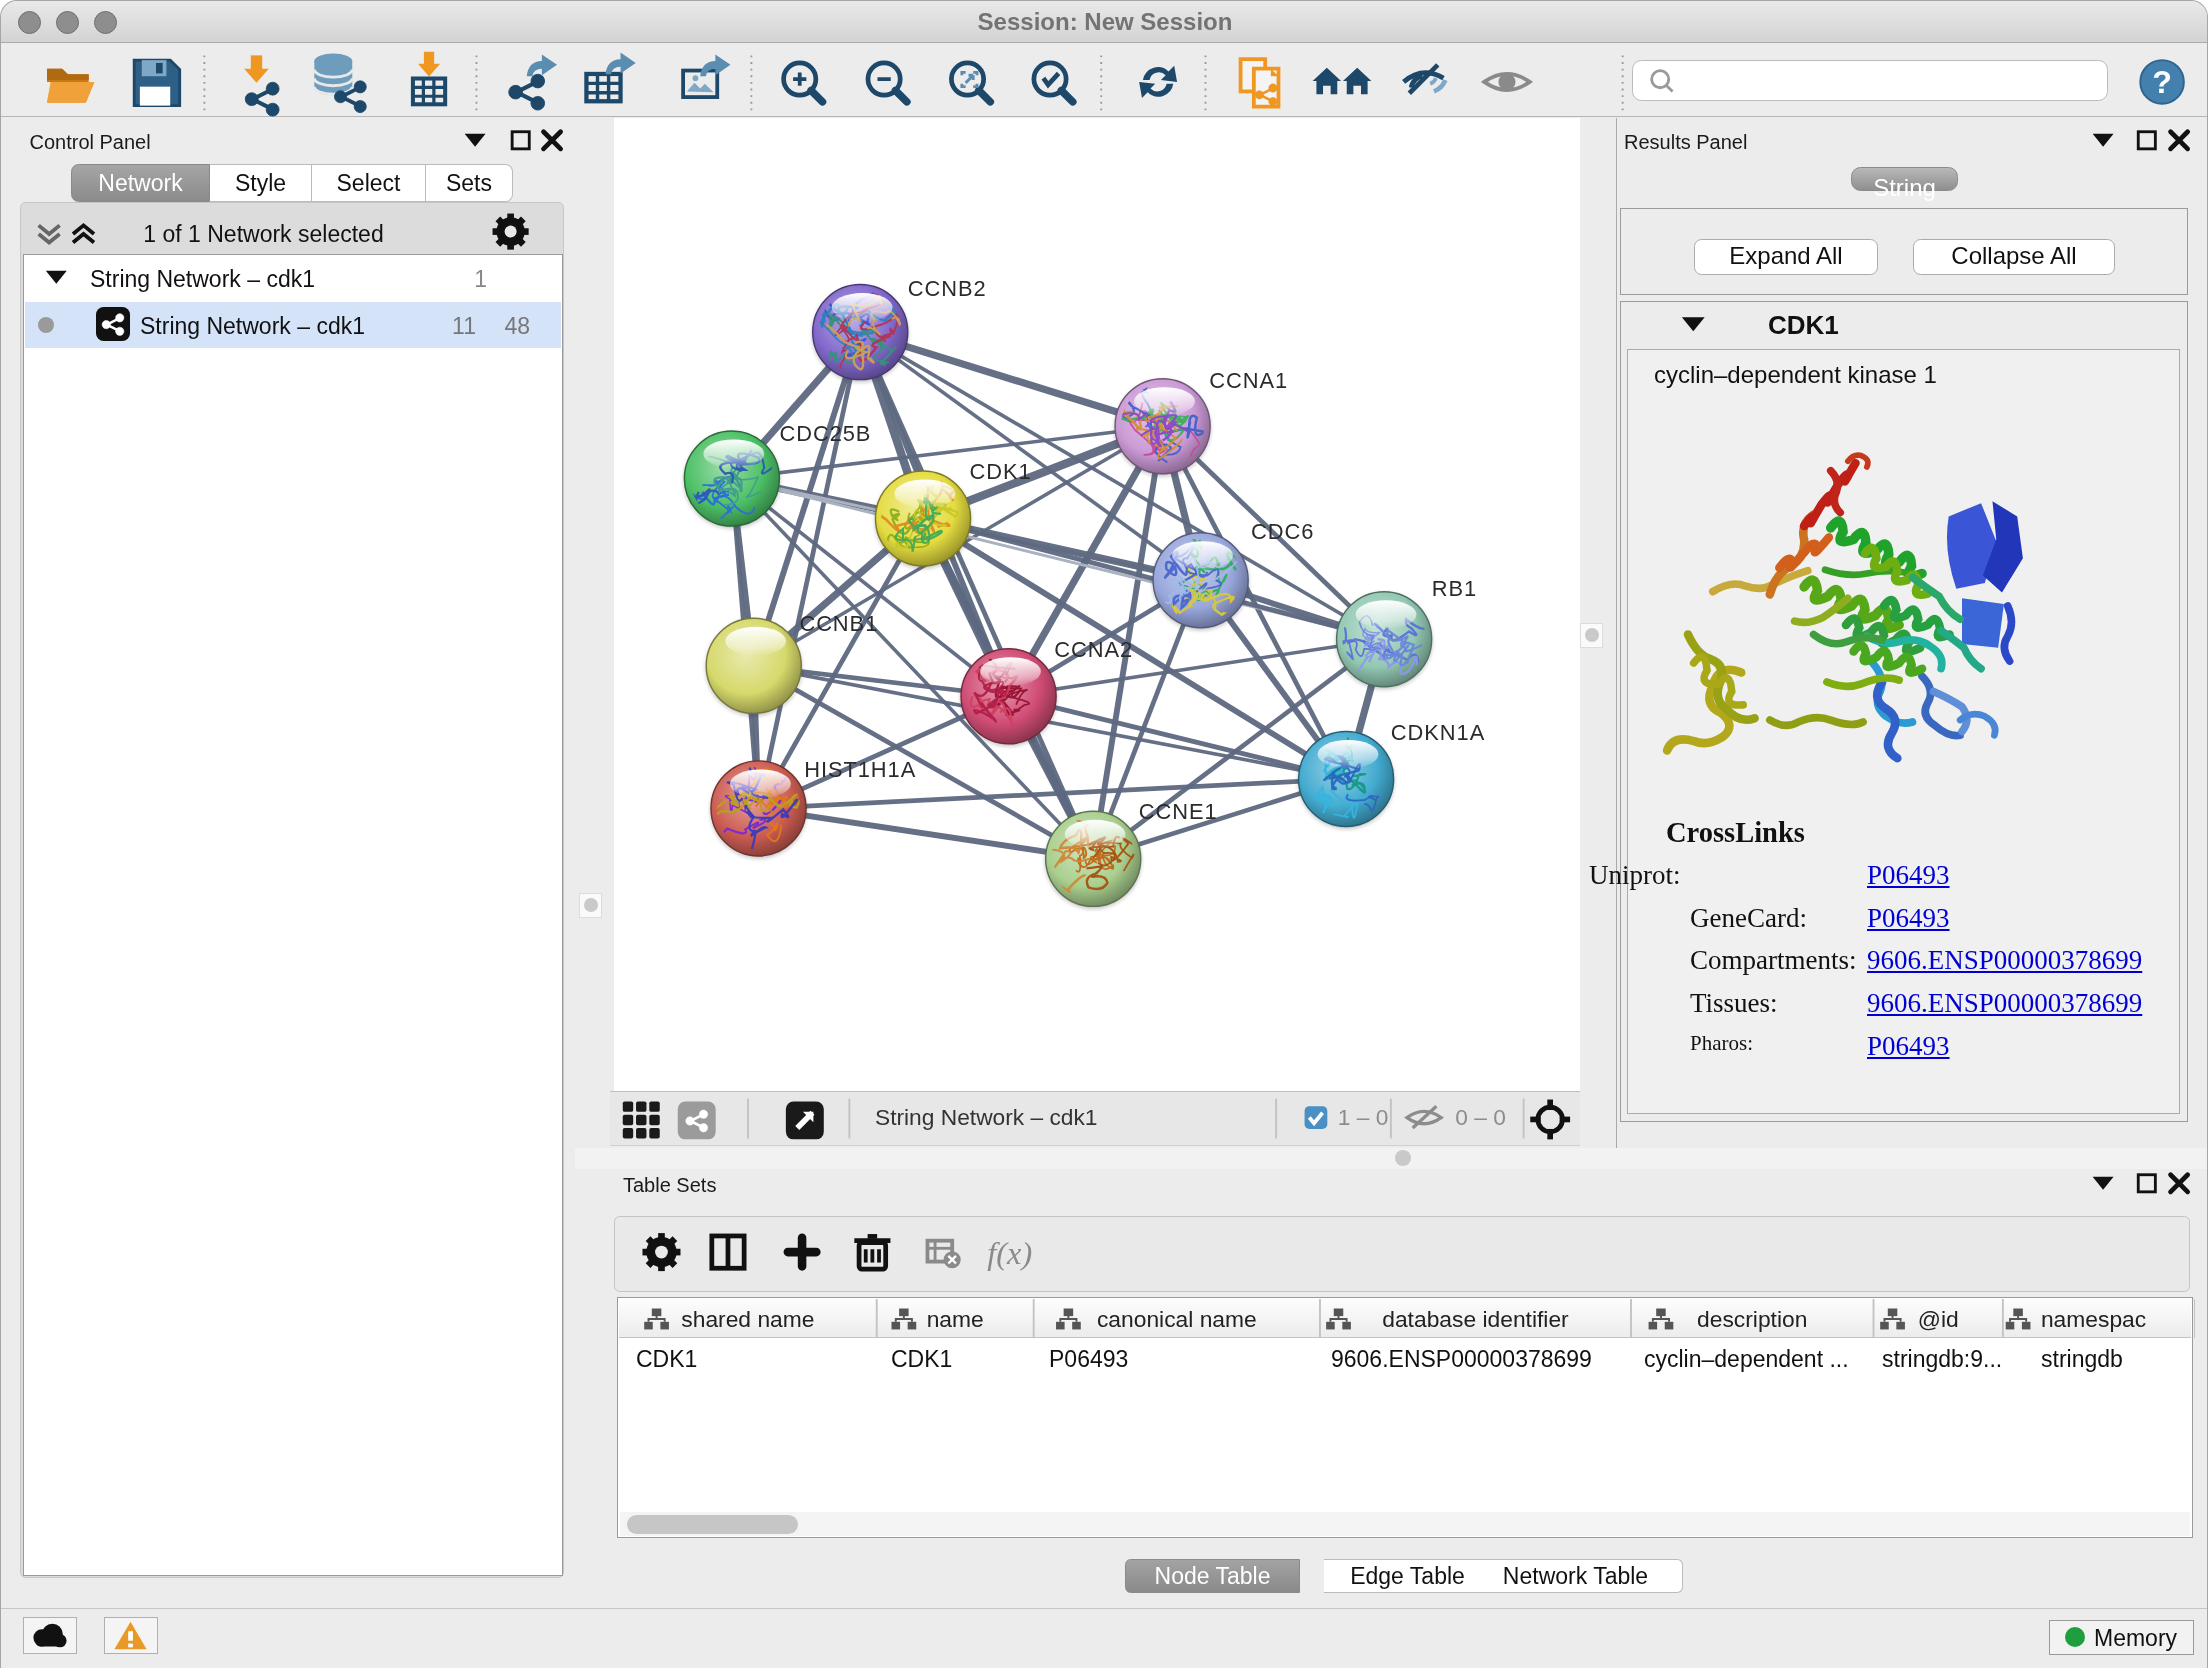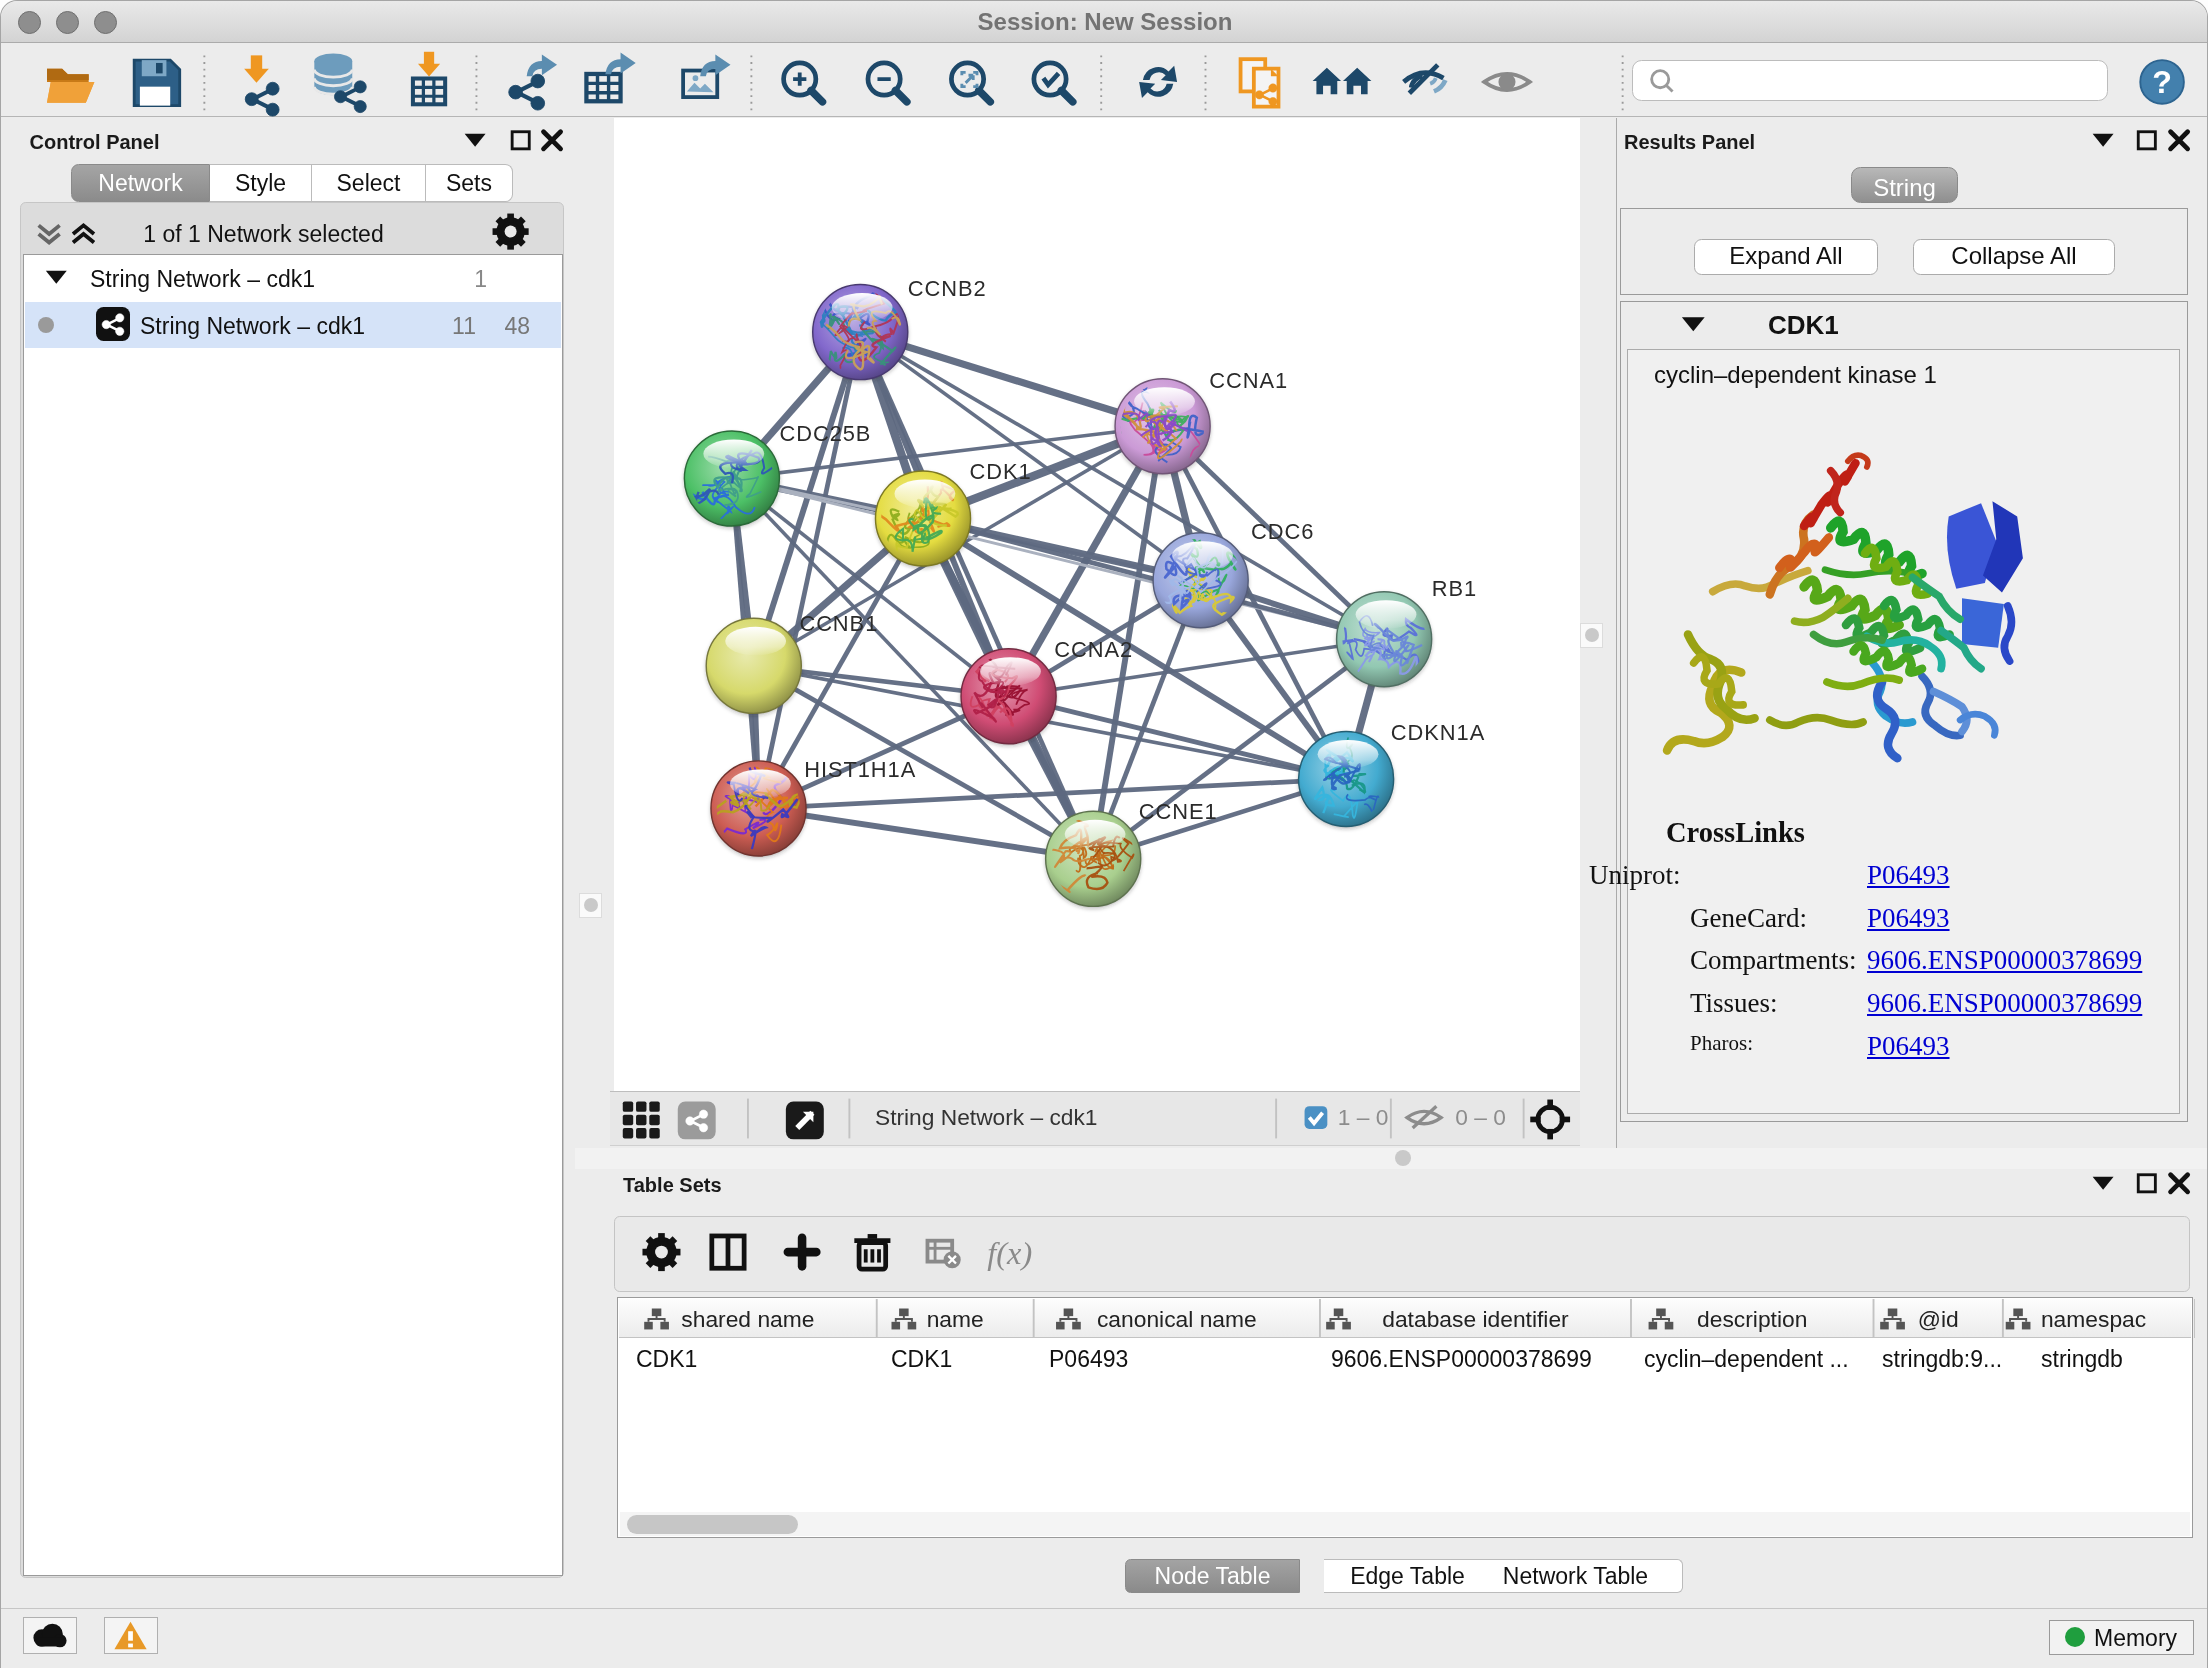--- a/index.html
+++ b/index.html
@@ -1,16 +1,16 @@
 <!DOCTYPE html>
 <html style="font-size:15px"><head><meta charset="utf-8"><style>
 * { box-sizing: border-box; margin:0; padding:0; }
 html,body { width:2208px; height:1668px; font-family:"Liberation Sans",sans-serif; background:#fdfdfd; overflow:hidden; }
 .abs { position:absolute; }
-.panel-title { font-size:20px; color:#1a1a1a;font-weight:bold; }
+.panel-title { font-size:20px; color:#1a1a1a; }
 .txt { white-space:nowrap; }
 </style></head><body>
 <div class="abs" style="left:0;top:0;width:2208px;height:1668px;background:#ececec;border-radius:17px 17px 0 0;border:1.9px solid #a5a5a5;border-bottom:none;overflow:hidden;">
     <div class="abs" style="left:0;top:0;width:2208px;height:42px;background:linear-gradient(#e9e9e9,#d3d3d3);border-bottom:1px solid #ababab;border-radius:17px 17px 0 0;"></div>
     <div class="abs" style="left:17px;top:9.5px;width:23px;height:23px;border-radius:50%;background:#8e8e8e;border:1.9px solid #6f6f6f;"></div>
     <div class="abs" style="left:55px;top:9.5px;width:23px;height:23px;border-radius:50%;background:#8e8e8e;border:1.9px solid #6f6f6f;"></div>
     <div class="abs" style="left:93px;top:9.5px;width:23px;height:23px;border-radius:50%;background:#8e8e8e;border:1.9px solid #6f6f6f;"></div>
     <div class="abs txt" style="left:0;top:6.7px;width:2208px;text-align:center;font-size:24px;font-weight:600;color:#737373;">Session: New Session</div>
     <div class="abs" style="left:0;top:43px;width:2208px;height:73px;background:#ececec;border-bottom:1.9px solid #b5b5b5;"></div>
     <svg style="position:absolute;left:0px;top:43px;" width="2208" height="73" viewBox="0 0 2322 77">
@@ -650,21 +650,21 @@
     <div class="abs" style="left:1615px;top:117px;width:584px;height:1030px;background:#ececec;border-left:1.9px solid #aaa;"></div>
     <div class="abs panel-title txt" style="left:1623px;top:130px;">Results Panel</div>
     <svg style="position:absolute;left:2085px;top:126px;" width="114" height="28.5" viewBox="0 0 120 30">
       <path d="M7 7.18 h22 l-11 13.64 z" fill="#111"></path>
       <rect x="55" y="5" width="18" height="18" fill="none" stroke="#111" stroke-width="3"></rect>
       <g stroke="#111" stroke-width="5" stroke-linecap="round">
 <line x1="89" y1="5" x2="107" y2="23"></line>
 <line x1="89" y1="23" x2="107" y2="5"></line>
 </g>
     </svg>
-    <div class="abs txt" style="left:1850px;top:166px;width:107px;height:36px;background:linear-gradient(#b8b8b8,#8f8f8f);border:1px solid #8a8a8a;border-radius:9.5px;color:#fff;font-size:24px;text-align:center;line-height:40px;">String</div>
+    <div class="abs txt" style="left:1850px;top:166px;width:107px;height:24px;background:linear-gradient(#b8b8b8,#8f8f8f);border:1px solid #8a8a8a;border-radius:9.5px;color:#fff;font-size:24px;text-align:center;line-height:40px;">String</div>
     <div class="abs" style="left:1619px;top:207px;width:568px;height:87px;background:#ececec;border:1.9px solid #9a9a9a;"></div>
     <div class="abs txt" style="left:1693px;top:238px;width:184px;height:36px;background:#fff;border:1.9px solid #ababab;border-radius:7.6px;font-size:24px;color:#111;text-align:center;line-height:32px;">Expand All</div>
     <div class="abs txt" style="left:1912px;top:238px;width:202px;height:36px;background:#fff;border:1.9px solid #ababab;border-radius:7.6px;font-size:24px;color:#111;text-align:center;line-height:32px;">Collapse All</div>
     <div class="abs" style="left:1619px;top:300px;width:568px;height:821px;background:#ececec;border:1.9px solid #9a9a9a;"></div>
     <svg style="position:absolute;left:1679px;top:310px;" width="28.5" height="28.5" viewBox="0 0 30 30">
       <path d="M2 6.5600000000000005 h24 l-12 14.879999999999999 z" fill="#111"></path>
     </svg>
     <div class="abs txt" style="left:1767px;top:309px;font-size:26px;font-weight:bold;color:#111;">CDK1</div>
     <div class="abs" style="left:1626px;top:348px;width:553px;height:765px;background:#f0f0f0;border:1px solid #ababab;"></div>
     <div class="abs txt" style="left:1653px;top:360px;font-size:24px;color:#111;">cyclin–dependent kinase 1</div>

